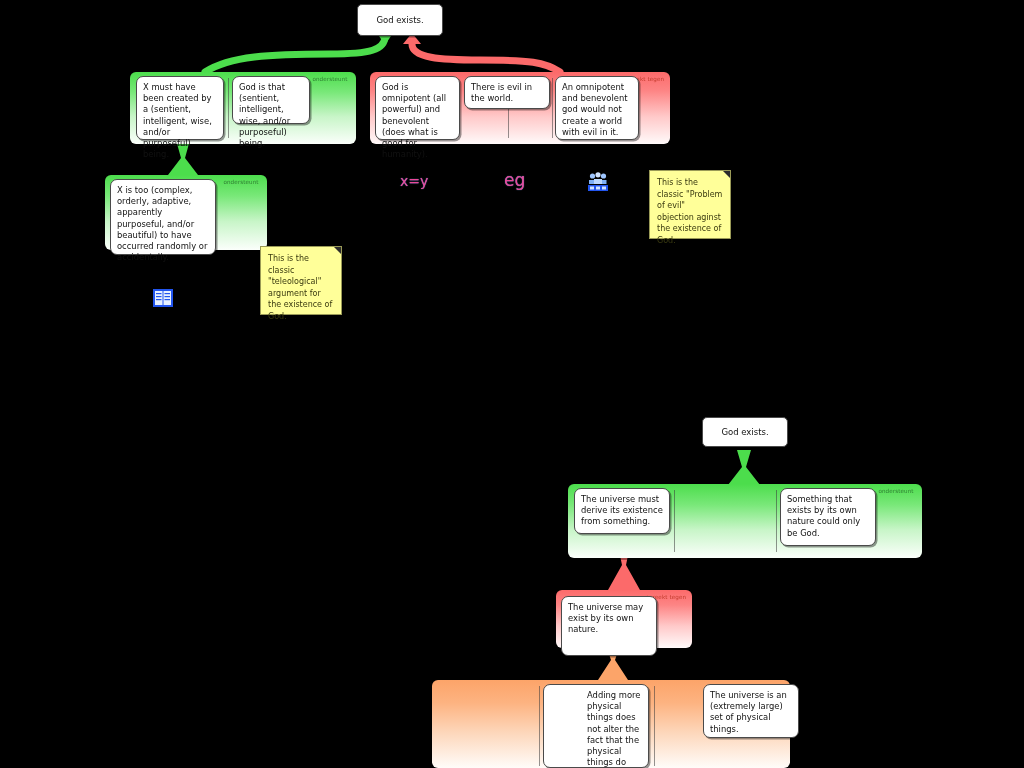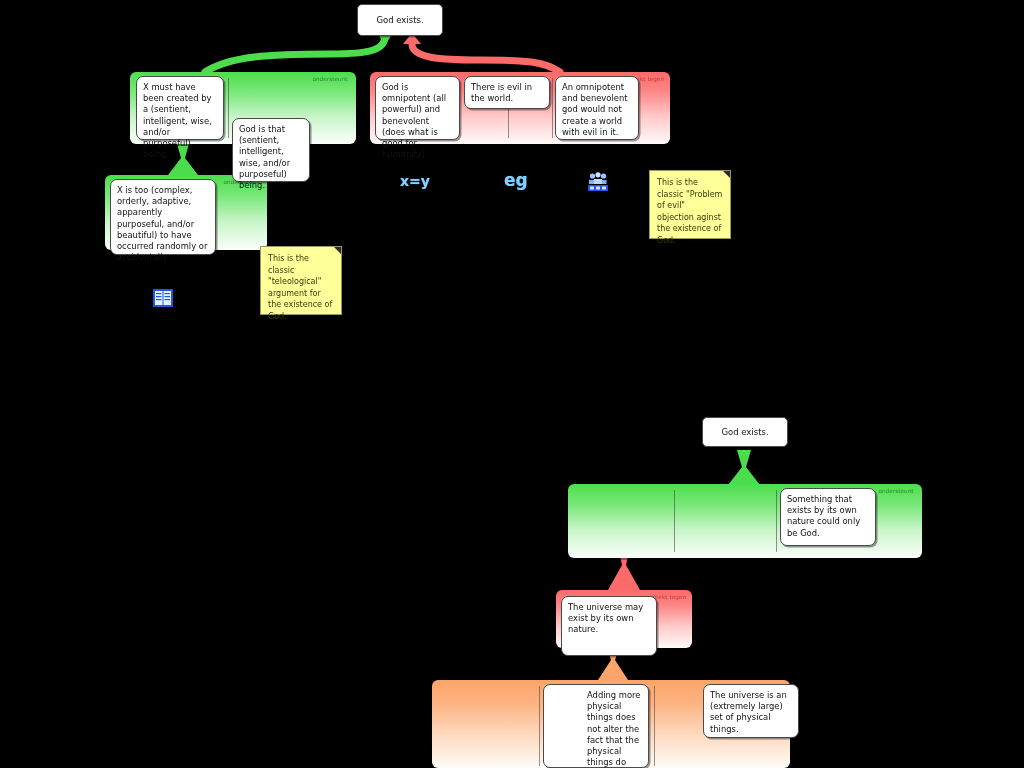--- a/index.html
+++ b/index.html
@@ -122,22 +122,22 @@
     right: 0;
     top: 0;
     width: 0; height: 0;
     border-left: 7px solid transparent;
     border-top: 7px solid #2b2b2b;
   }
 
   
   .icon-glyph {
     position: absolute;
-    color: #7dd3fc;
-    font-weight: bold;
+    color: #ec4899;
+    font-weight: normal;
     z-index: 7;
     line-height: 1;
     text-shadow: 0 0 1px rgba(120,170,255,0.9);
   }
   .icon-glyph.txt { font-size: 14px; font-family: "DejaVu Sans", sans-serif; }
 
   .people-icon { position: absolute; z-index: 7; }
   .book-icon   { position: absolute; z-index: 7; }
 </style>
 </head>
@@ -166,21 +166,21 @@
     <span>God exists.</span>
   </div>
 
   <div class="group supports" style="left:130px; top:72px; width:226px; height:72px;">
     <span class="group-label">ondersteunt</span>
   </div>
   <div class="sep" style="left:228px; top:78px; height:60px;"></div>
   <div class="card" style="left:136px; top:76px; width:88px; height:64px;">
     <span>X must have been created by a (sentient, intelligent, wise, and/or purposeful) being.</span>
   </div>
-  <div class="card" style="left:232px; top:76px; width:78px; height:64px;margin-top:42px;">
+  <div class="card" style="left:232px; top:76px; width:78px; height:48px;">
     <span>God is that (sentient, intelligent, wise, and/or purposeful) being.</span>
   </div>
 
   <div class="group supports" style="left:105px; top:175px; width:162px; height:75px;">
     <span class="group-label">ondersteunt</span>
   </div>
   <div class="card" style="left:110px; top:179px; width:106px; height:76px;">
     <span>X is too (complex, orderly, adaptive, apparently purposeful, and/or beautiful) to have occurred randomly or accidentally.</span>
   </div>
 
@@ -238,20 +238,23 @@
 
   <div class="claim root" style="left:702px; top:417px; width:86px; height:30px;">
     <span>God exists.</span>
   </div>
 
   <div class="group supports" style="left:568px; top:484px; width:354px; height:74px;">
     <span class="group-label">ondersteunt</span>
   </div>
   <div class="sep" style="left:674px; top:490px; height:62px;"></div>
   <div class="sep" style="left:776px; top:490px; height:62px;"></div>
+  <div class="card" style="left:574px; top:488px; width:96px; height:46px;">
+    <span>The universe must derive its existence from something.</span>
+  </div>
   <div class="card" style="left:780px; top:488px; width:96px; height:58px;">
     <span>Something that exists by its own nature could only be God.</span>
   </div>
 
   <div class="group opposes" style="left:556px; top:590px; width:136px; height:58px;">
     <span class="group-label">spreekt tegen</span>
   </div>
   <div class="card" style="left:561px; top:596px; width:96px; height:60px;">
     <span>The universe may exist by its own nature.</span>
   </div>

